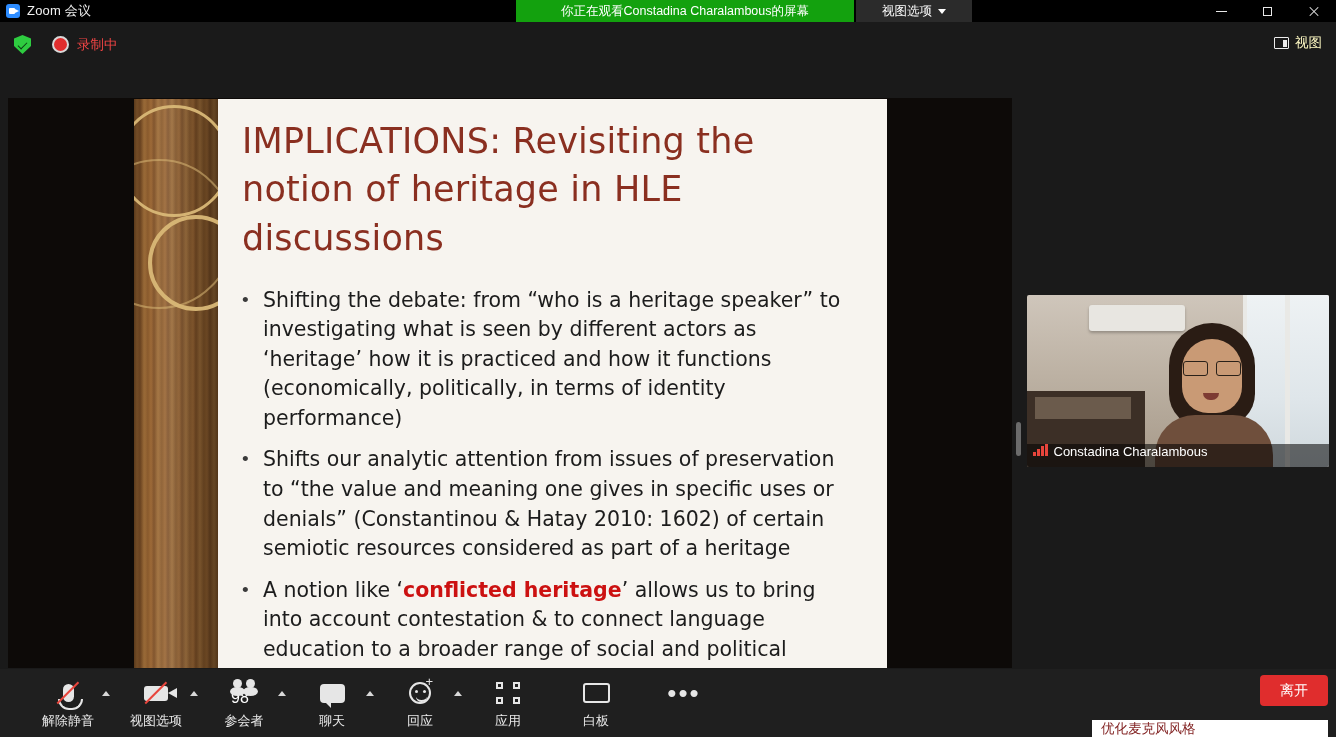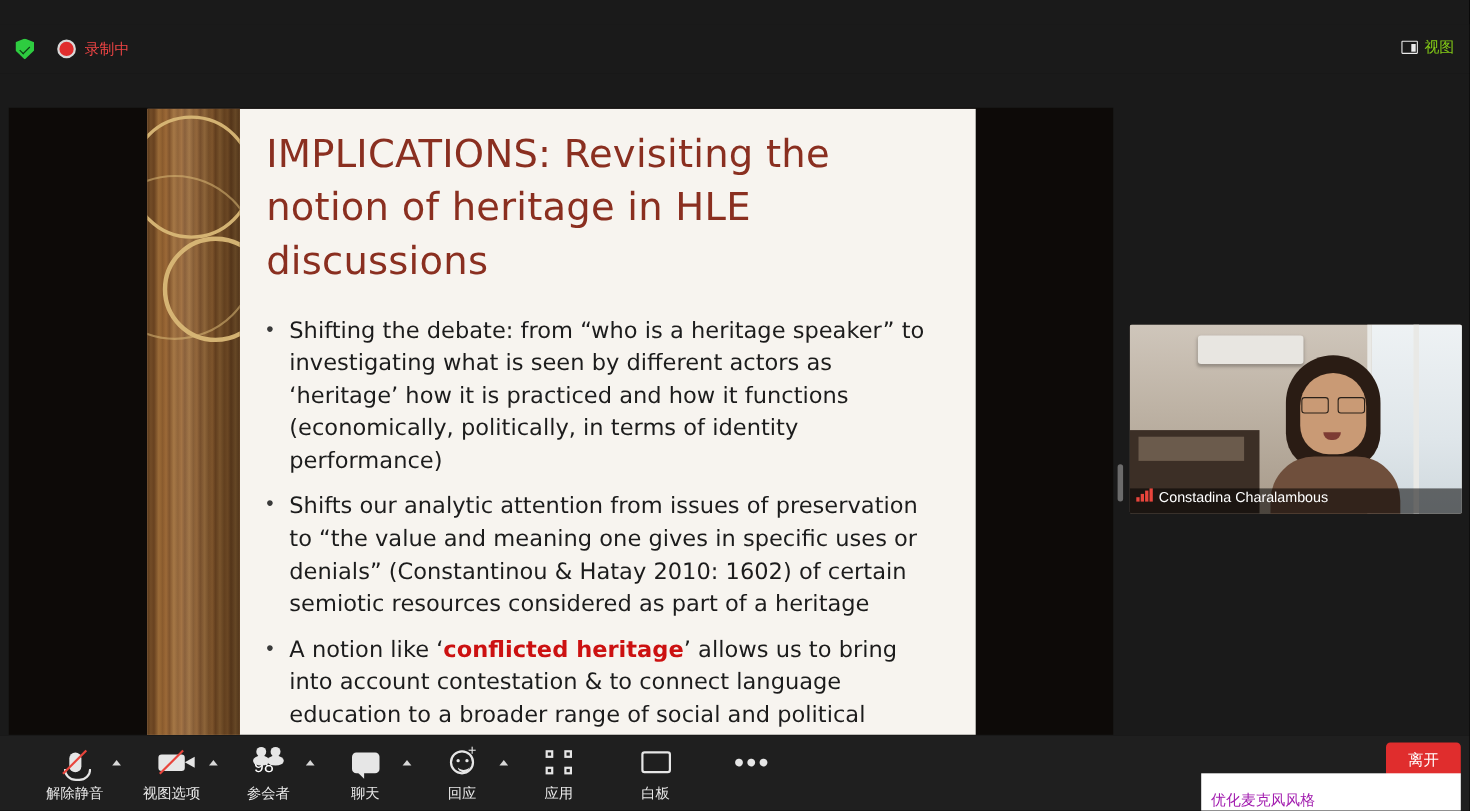--- a/index.html
+++ b/index.html
@@ -77,21 +77,21 @@
     border-left: 1.7px solid #0b3d12; border-bottom: 1.7px solid #0b3d12;
     transform: rotate(-45deg);
   }
   .rec-dot {
     margin-left: 21px; width: 17px; height: 17px; border-radius: 50%;
     background: #e02d2d; border: 2px solid #d8d8d8; position: relative;
   }
   .rec-label { margin-left: 8px; font-size: 13.5px; color: #ef4444; }
   .view-btn {
     position: absolute; right: 14px; top: 12px; display: flex; align-items: center; gap: 6px;
-    color: #84cc16; font-size: 13.5px;
+    color: #fef9c3; font-size: 13.5px;
   }
   .view-icon { width: 15px; height: 12px; border: 1.6px solid #ececec; border-radius: 1px; position: relative; }
   .view-icon::after { content: ""; position: absolute; right: 1.5px; top: 1.5px; bottom: 1.5px; width: 4px; background: #ececec; }
 
   
   .stage { position: absolute; top: 67px; left: 0; width: 1336px; height: 602px; background: #1a1a1a; }
 
   .shared-content {
     position: absolute; left: 8px; top: 31px; width: 1004px; height: 570px;
     background: #0d0a08; overflow: hidden;
@@ -295,30 +295,55 @@
   .ia1 { left: 0; top: 0; } .ia2 { right: 0; top: 0; } .ia3 { left: 0; bottom: 0; } .ia4 { right: 0; bottom: 0; }
   .ic-board { width: 27px; height: 20px; border: 2.4px solid #e6e6e6; border-radius: 3px; }
   .ic-more { color: #e6e6e6; font-size: 26px; letter-spacing: 2px; line-height: 22px; }
 
   .leave-btn {
     position: absolute; right: 8px; top: 6px; width: 68px; height: 31px;
     background: #e02d2d; color: #fff; font-size: 14px;
     display: flex; align-items: center; justify-content: center; border-radius: 4px;
   }
   .mic-popup {
-    position: absolute; right: 8px; bottom: 0; width: 236px; height: 34px;
-    background: #fff; color: #a21caf; font-size: 13.5px;
-    display: flex; align-items: flex-end; padding-left: 9px; overflow: hidden;
+    position: absolute; right: 8px; bottom: 0; width: 236px; height: 17px;
+    background: #fff; color: #7f1d1d; font-size: 13.5px;
+    display: flex; align-items: flex-start; padding-left: 9px; overflow: hidden;
   }
 </style>
 </head>
 <body>
 
 <div id="app">
 
+  <div class="titlebar">
+    <div class="tb-logo"></div>
+    <div class="tb-title">Zoom 会议</div>
+
+    <div class="screenshare-pill">
+      <span>你正在观看Constadina  Charalambous的屏幕</span>
+    </div>
+
+    <div class="viewopts">
+      <span>视图选项</span>
+      <span class="caret-down"></span>
+    </div>
+
+    <div class="wincontrols">
+      <div class="wc">
+          <span class="bar"></span>
+        </div>
+      <div class="wc">
+          <span class="sq"></span>
+        </div>
+      <div class="wc">
+          <span class="x"></span>
+        </div>
+    </div>
+  </div>
 
   <div class="statusbar">
     <div class="shield"></div>
     <div class="rec-dot"></div>
     <div class="rec-label">录制中</div>
     <div class="view-btn">
       <span class="view-icon"></span>
       <span>视图</span>
     </div>
   </div>

